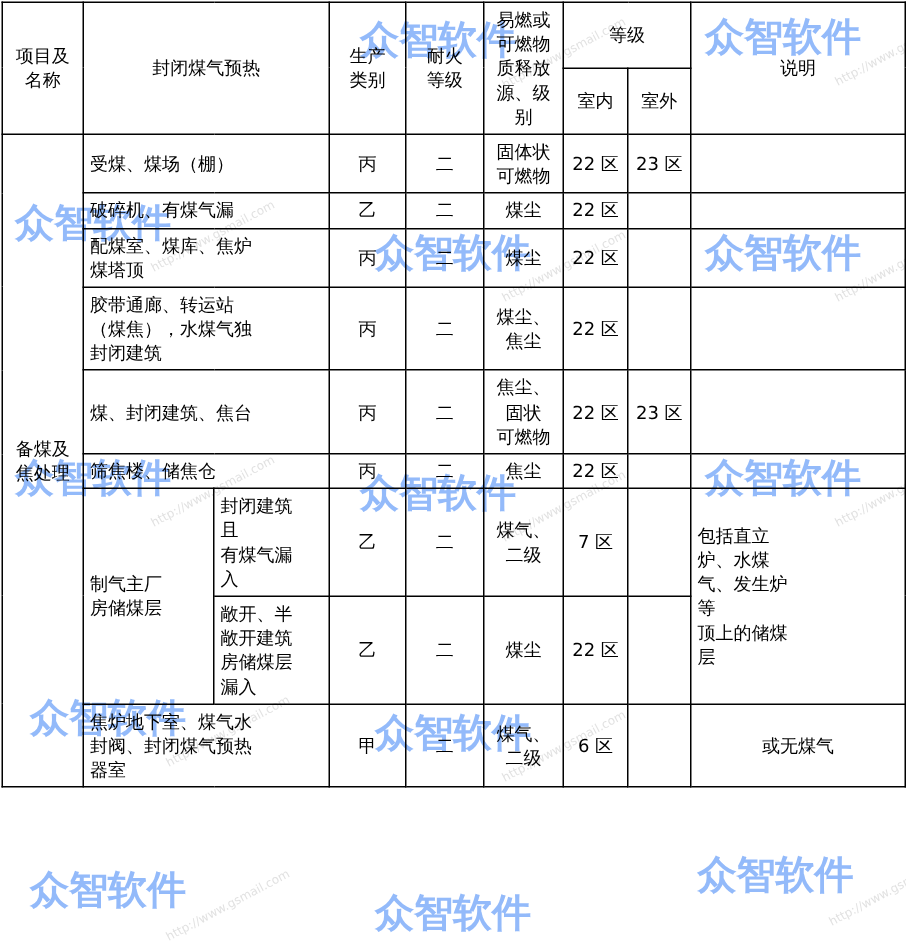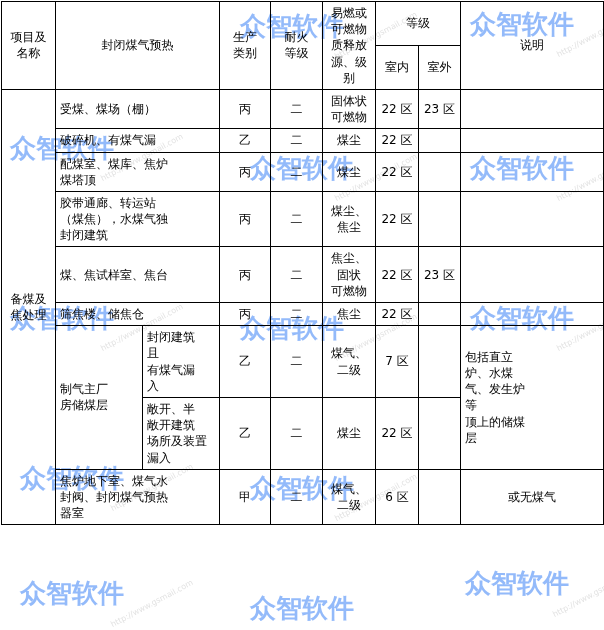--- a/index.html
+++ b/index.html
@@ -181,21 +181,21 @@
 封闭建筑</td>
         <td class="c-center">丙</td>
         <td class="c-center">二</td>
         <td class="c-center" style="white-space:pre-line">煤尘、
 焦尘</td>
         <td class="c-center">22 区</td>
         <td class="c-center"></td>
         <td class="c-center" style="white-space:pre-line"></td>
       </tr>
       <tr>
-        <td class="c-left" colspan="2" style="white-space:pre-line">煤、焦试样室、焦台</td>
+        <td class="c-left" colspan="2" style="white-space:pre-line">煤、封闭建筑、焦台</td>
         <td class="c-center">丙</td>
         <td class="c-center">二</td>
         <td class="c-center" style="white-space:pre-line">焦尘、
 固状
 可燃物</td>
         <td class="c-center">22 区</td>
         <td class="c-center">23 区</td>
         <td class="c-center" style="white-space:pre-line"></td>
       </tr>
       <tr>
@@ -223,21 +223,21 @@
         <td class="c-left" rowspan="2" style="white-space:pre-line">包括直立
 炉、水煤
 气、发生炉
 等
 顶上的储煤
 层</td>
       </tr>
       <tr>
         <td class="c-left" style="white-space:pre-line">敞开、半
 敞开建筑
-场所及装置
+房储煤层
 漏入</td>
         <td class="c-center">乙</td>
         <td class="c-center">二</td>
         <td class="c-center" style="white-space:pre-line">煤尘</td>
         <td class="c-center">22 区</td>
         <td class="c-center"></td>
       </tr>
       <tr>
         <td class="c-left" colspan="2" style="white-space:pre-line">焦炉地下室、煤气水
 封阀、封闭煤气预热

